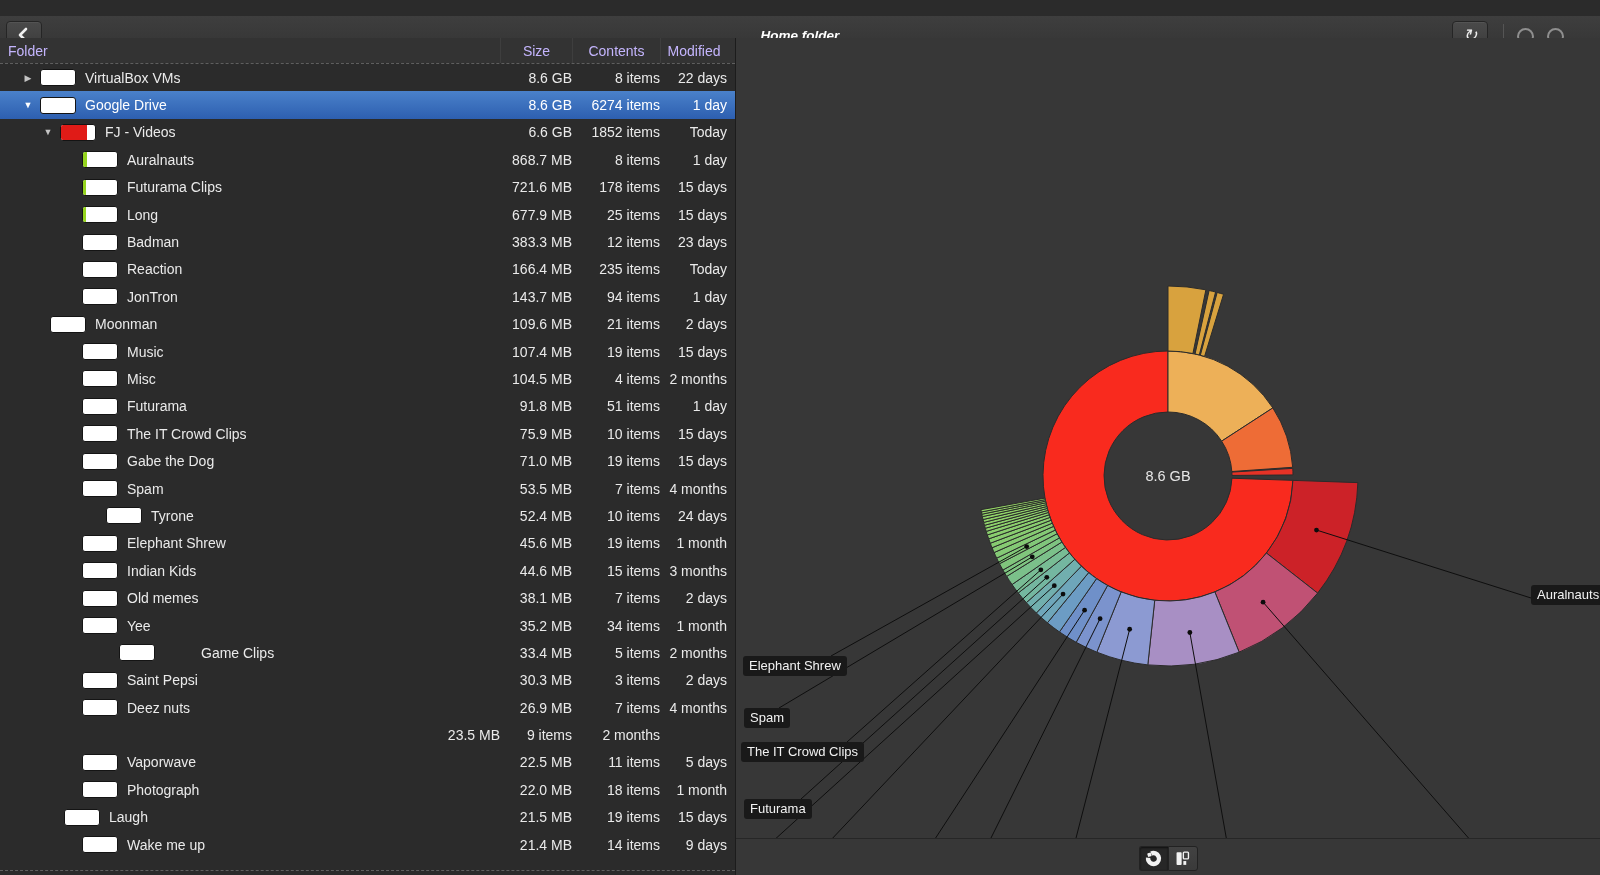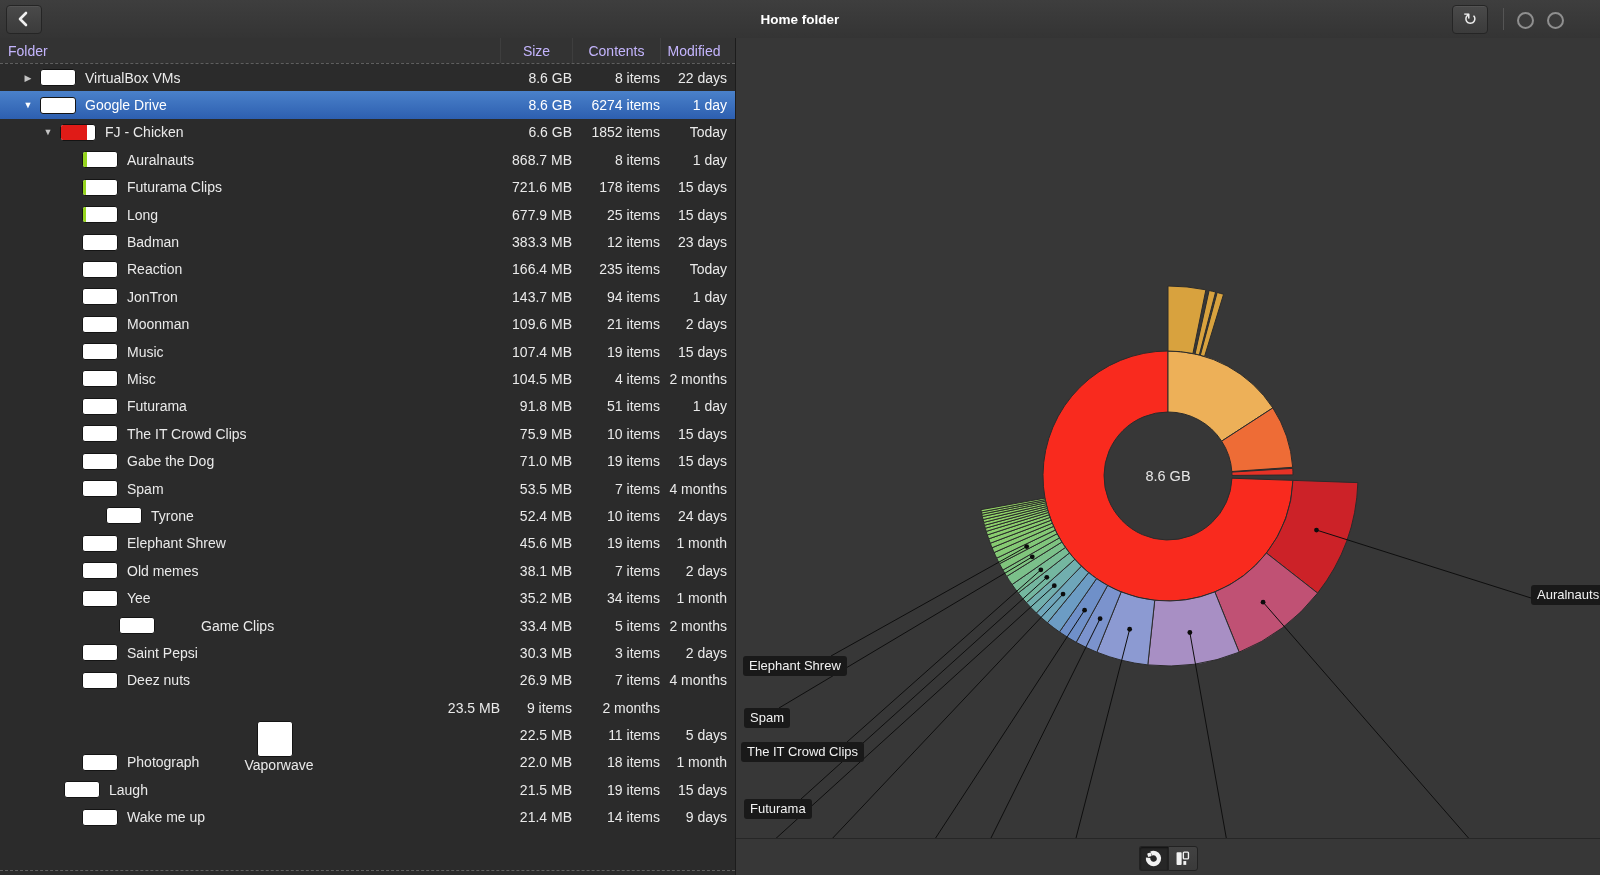--- a/index.html
+++ b/index.html
@@ -1,23 +1,23 @@
 <!DOCTYPE html>
 <html><head>
 <meta charset="utf-8">
 <style>
   html,body{margin:0;padding:0;background:#222;}
   body{width:1600px;height:875px;overflow:hidden;font-family:"Liberation Sans",sans-serif;
        -webkit-font-smoothing:antialiased;position:relative;}
   .window{position:absolute;inset:0;background:#2b2b2b;}
 
   
-  .titlebar{position:absolute;left:0;top:0;width:1600px;height:38px;
+  .titlebar{position:absolute;left:0;top:16px;width:1600px;height:38px;
     background:linear-gradient(#3e3e3e,#343434);border-bottom:1px solid #171717;
-    display:flex;align-items:center;}
+    display:flex;align-items:center;font-style:italic;}
   .title{position:absolute;left:0;right:0;text-align:center;color:#ffffff;
     font-weight:bold;font-size:13.5px;pointer-events:none;}
   .tb-btn{width:34px;height:27px;border-radius:4px;border:1px solid #252525;
     background:linear-gradient(#4a4a4a,#3b3b3b);display:flex;align-items:center;
     justify-content:center;box-shadow:inset 0 1px 0 rgba(255,255,255,.06);}
   .back-btn{margin-left:6px;}
   .refresh-btn{position:absolute;right:112px;top:5px;color:#eee;font-size:17px;line-height:1;}
   .tb-sep{position:absolute;right:96px;top:8px;width:1px;height:22px;background:#555;}
   .win-circle{position:absolute;top:12px;width:13px;height:13px;border-radius:50%;
     border:2px solid #8f8f8f;background:#3a3a3a;}
@@ -106,21 +106,21 @@
           <div class="num">6274 items</div>
           <div class="num">1 day</div>
           <div></div>
         </div>
         <div class="row">
           <div class="name" style="padding-left: 36px;">
             <span class="exp">▼</span>
             <span class="bar-icon">
               <span class="bar-fill" style="width: 76%; background: rgb(224, 27, 23);"></span>
             </span>
-            <span>FJ - Chicken</span>
+            <span>FJ - Videos</span>
           </div>
           <div class="num">6.6 GB</div>
           <div class="num">1852 items</div>
           <div class="num">Today</div>
           <div></div>
         </div>
         <div class="row">
           <div class="name" style="padding-left: 58px;">
             <span class="exp"></span>
             <span class="bar-icon">
@@ -186,21 +186,21 @@
             <span class="exp"></span>
             <span class="bar-icon"></span>
             <span>JonTron</span>
           </div>
           <div class="num">143.7 MB</div>
           <div class="num">94 items</div>
           <div class="num">1 day</div>
           <div></div>
         </div>
         <div class="row">
-          <div class="name" style="padding-left: 58px; text-align: right;">
+          <div class="name" style="padding-left: 26px; text-align: right;">
             <span class="exp"></span>
             <span class="bar-icon"></span>
             <span>Moonman</span>
           </div>
           <div class="num">109.6 MB</div>
           <div class="num">21 items</div>
           <div class="num">2 days</div>
           <div></div>
         </div>
         <div class="row">
@@ -288,20 +288,31 @@
           </div>
           <div class="num">45.6 MB</div>
           <div class="num">19 items</div>
           <div class="num">1 month</div>
           <div></div>
         </div>
         <div class="row">
           <div class="name" style="padding-left: 58px;">
             <span class="exp"></span>
             <span class="bar-icon"></span>
+            <span>Indian Kids</span>
+          </div>
+          <div class="num">44.6 MB</div>
+          <div class="num">15 items</div>
+          <div class="num">3 months</div>
+          <div></div>
+        </div>
+        <div class="row">
+          <div class="name" style="padding-left: 58px;">
+            <span class="exp"></span>
+            <span class="bar-icon"></span>
             <span>Old memes</span>
           </div>
           <div class="num">38.1 MB</div>
           <div class="num">7 items</div>
           <div class="num">2 days</div>
           <div></div>
         </div>
         <div class="row">
           <div class="name" style="padding-left: 58px;">
             <span class="exp"></span>
@@ -346,21 +357,21 @@
           <div class="num">4 months</div>
           <div></div>
         </div>
         <div class="row">
           <div class="num">23.5 MB</div>
           <div class="num">9 items</div>
           <div class="num">2 months</div>
           <div></div>
         </div>
         <div class="row">
-          <div class="name" style="padding-left: 58px; flex-direction: column;">
+          <div class="name" style="padding-left: 58px;">
             <span class="exp"></span>
             <span class="bar-icon"></span>
             <span>Vaporwave</span>
           </div>
           <div class="num">22.5 MB</div>
           <div class="num">11 items</div>
           <div class="num">5 days</div>
           <div></div>
         </div>
         <div class="row">

